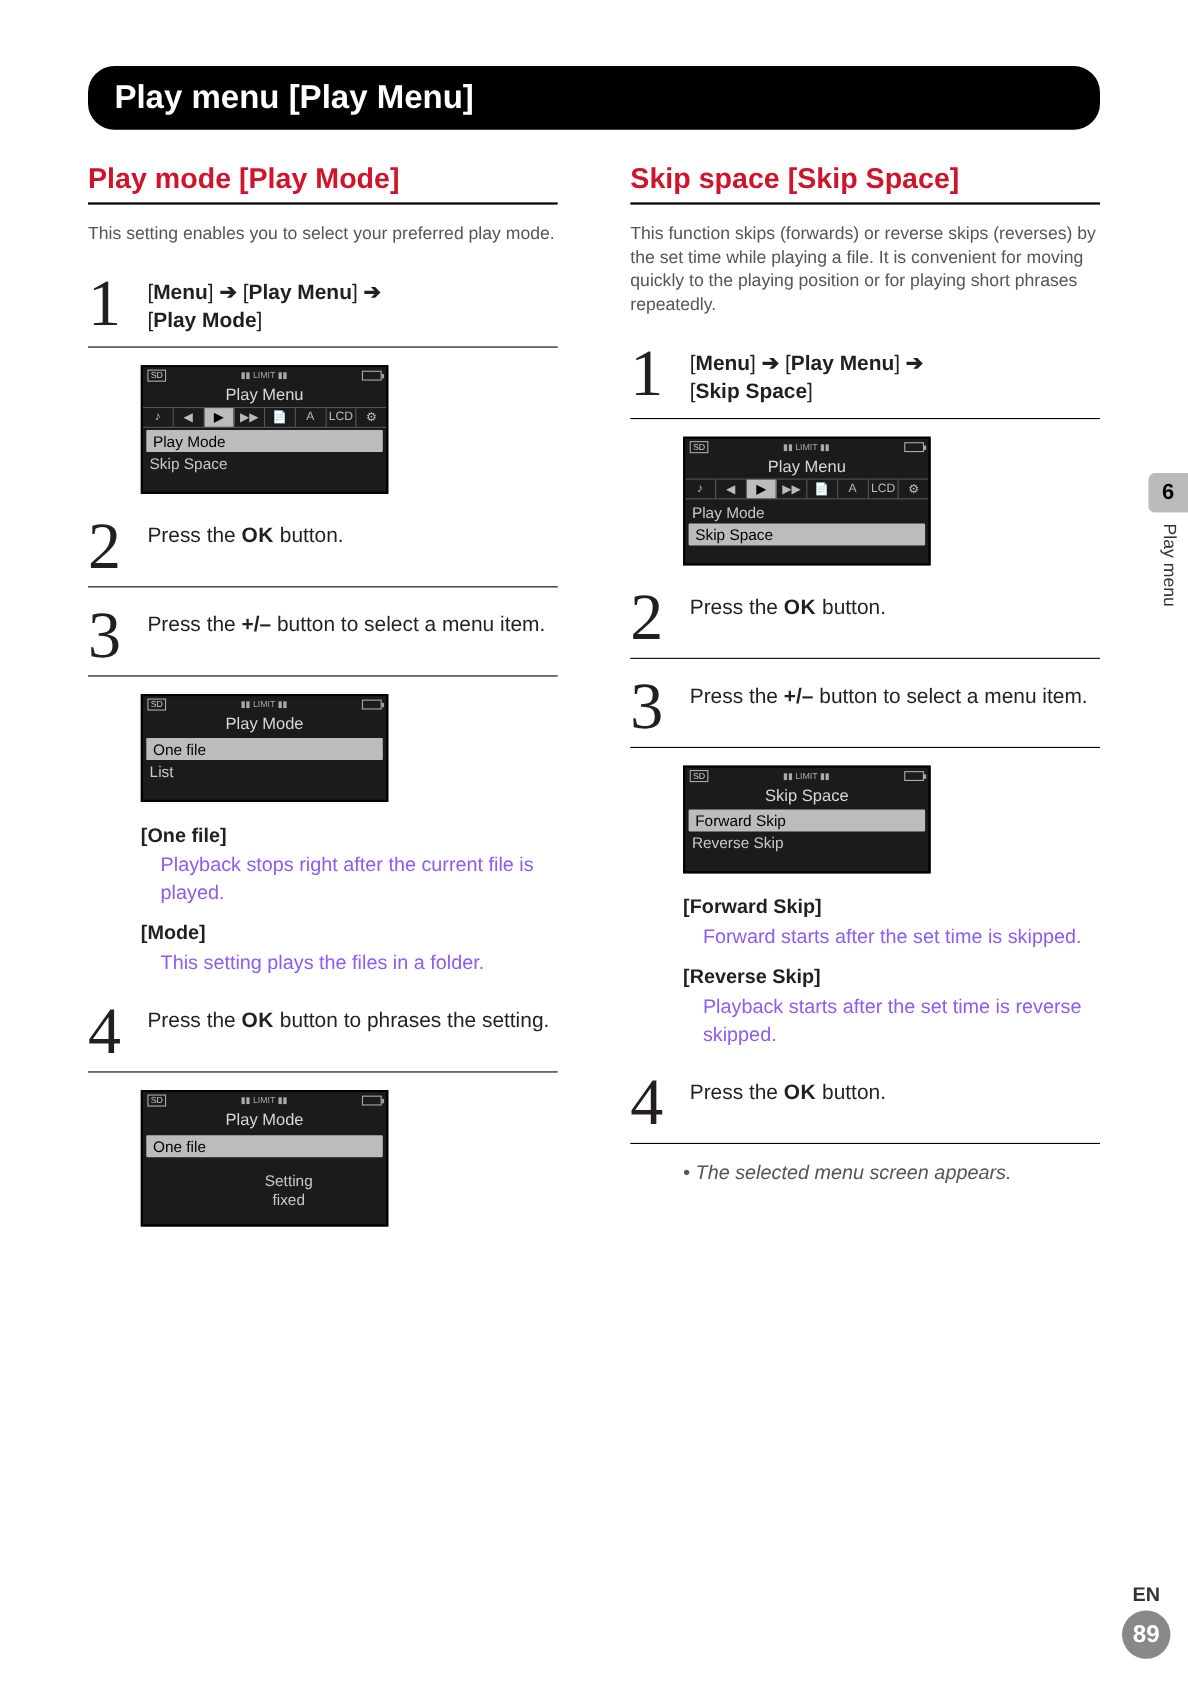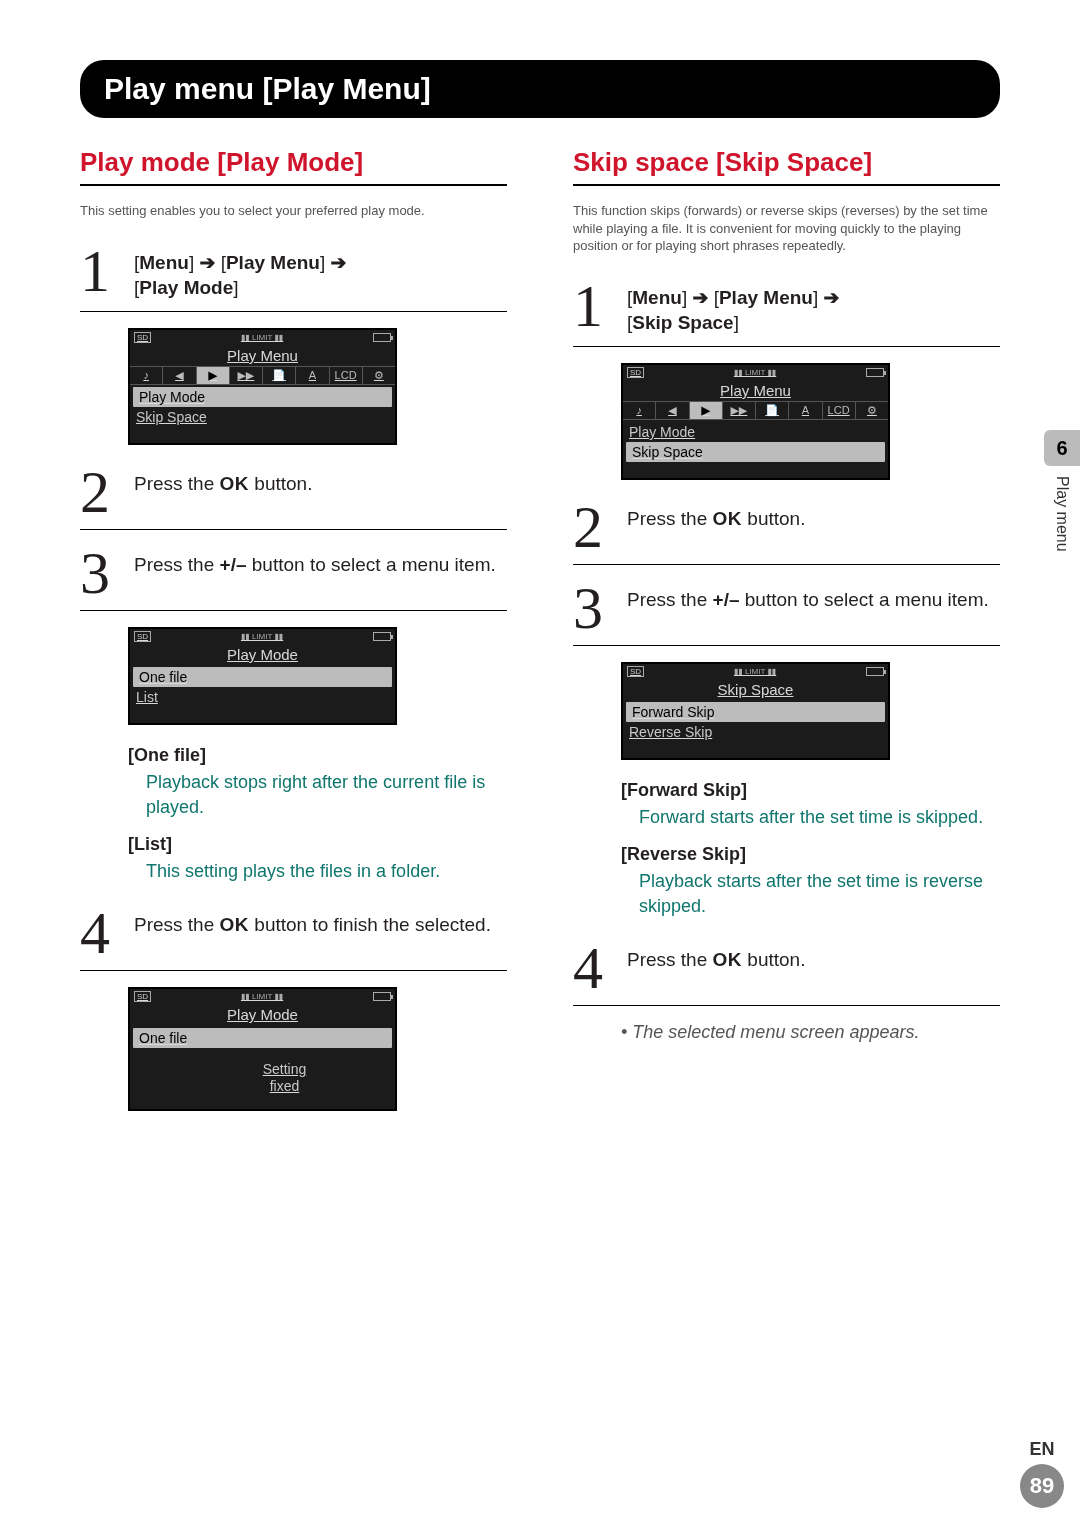--- a/index.html
+++ b/index.html
@@ -28,21 +28,21 @@
   .col { flex: 1; min-width: 0; }
   .section-title {
     color: #cf142b;
     font-size: 26px;
     font-weight: 700;
     border-bottom: 2px solid #000;
     padding-bottom: 6px;
     margin-bottom: 16px;
   }
   .intro {
-    font-size: 13px;
+    font-size: 16px;
     color: #555;
     line-height: 1.35;
     margin-bottom: 24px;
   }
   .step {
     display: flex;
     align-items: flex-start;
     gap: 14px;
     border-bottom: 1px solid #000;
     padding-bottom: 10px;
@@ -61,28 +61,27 @@
     line-height: 1.35;
     padding-top: 6px;
   }
   .step-body b { font-weight: 700; }
   .arrow { font-weight: 700; }
   .ok { font-weight: 900; letter-spacing: 0.5px; }
   .pm { font-weight: 900; }
 
   
   .lcd {
-    width: 269px;
+    width: 225px;
     margin: 0 0 20px 48px;
     border: 2px solid #000;
     background: #1b1b1b;
     color: #d8d8d8;
     font-family: Arial, sans-serif;
     font-size: 14px;
-    text-decoration: underline;
   }
   .lcd-statusbar {
     display: flex;
     justify-content: space-between;
     align-items: center;
     padding: 2px 4px;
     background: #1b1b1b;
     font-size: 9px;
   }
   .lcd-statusbar .sd {
@@ -118,21 +117,21 @@
   }
   .lcd-item.selected{
     background:#bcbcbc; color:#000; margin: 0 3px; border-radius:1px;
   }
   .lcd-sub{
     text-align:center; color:#c8c8c8; font-size:14px; padding: 10px 0 14px 0; line-height:1.2;
   }
 
   .opt-block { margin: 0 0 22px 48px; font-size:18px; }
   .opt-label { font-weight:700; margin-bottom:4px; }
-  .opt-desc { color:#0f766e; line-height:1.4; padding-left:18px; margin-bottom:14px; }
+  .opt-desc { color:#8b5cf6; line-height:1.4; padding-left:18px; margin-bottom:14px; }
 
   .bullet-line{
     font-size:18px; color:#555; margin-left:48px; margin-top:14px;font-style:italic;
   }
   .bullet-line::before{ content:"• "; color:#555; }
 
   
   .side-tab{
     position:absolute;
     right:0; top:430px;
@@ -223,28 +222,28 @@
       <div class="lcd-title">Play Mode</div>
       <div class="lcd-list">
         <div class="lcd-item selected">One file</div>
         <div class="lcd-item">List</div>
       </div>
     </div>
 
     <div class="opt-block">
       <div class="opt-label">[One file]</div>
       <div class="opt-desc">Playback stops right after the current file is played.</div>
-      <div class="opt-label">[List]</div>
+      <div class="opt-label">[Mode]</div>
       <div class="opt-desc">This setting plays the files in a folder.</div>
     </div>
 
     <div class="step">
       <div class="step-num">4</div>
       <div class="step-body">
-        <span>Press the </span><span class="ok">OK</span><span> button to finish the selected.</span>
+        <span>Press the </span><span class="ok">OK</span><span> button to phrases the setting.</span>
       </div>
     </div>
 
     <div class="lcd">
       <div class="lcd-statusbar">
         <span class="sd">SD</span>
         <span style="font-size:8px;color:#aaa">▮▮ LIMIT ▮▮</span>
         <span class="batt"></span>
       </div>
       <div class="lcd-title">Play Mode</div>

